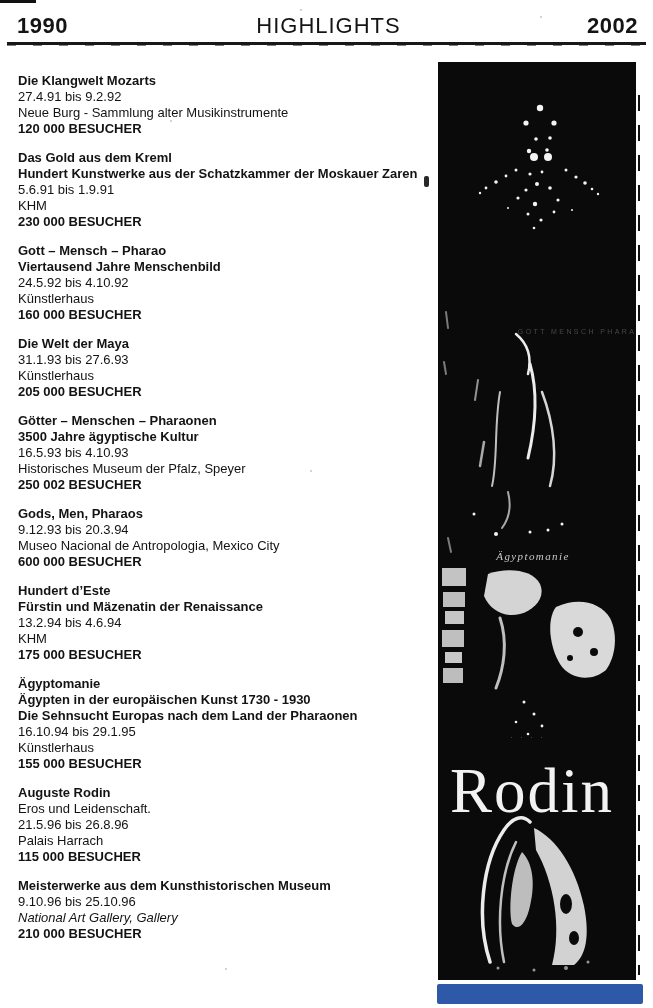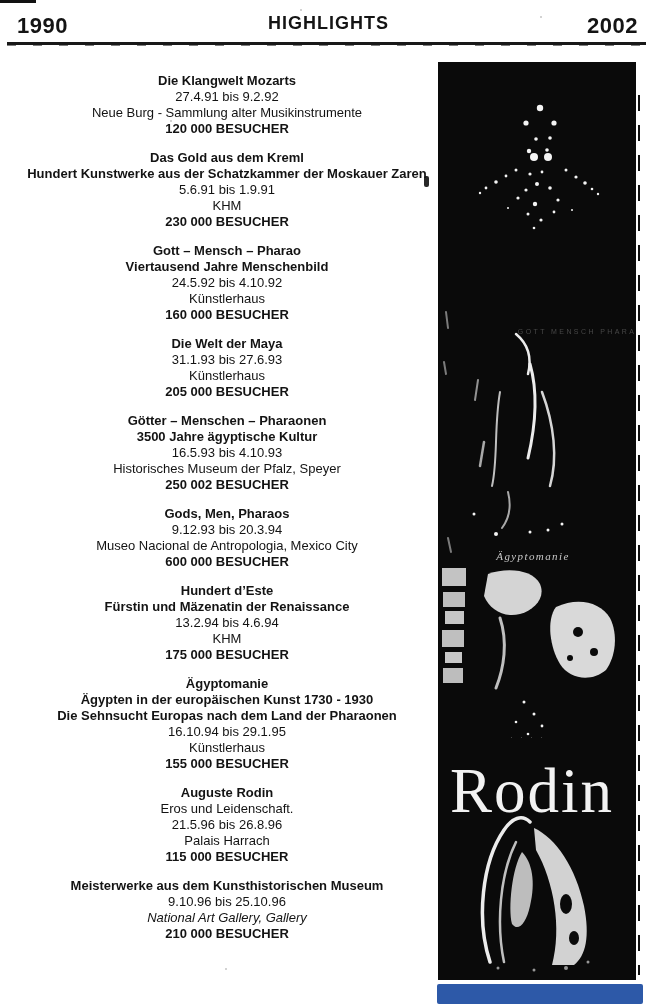--- a/index.html
+++ b/index.html
@@ -11,26 +11,26 @@
   }
   .page{
     position:relative;width:653px;height:1008px;
     background:#ffffff;overflow:hidden;color:#141414;
   }
   
   .hdr-year{position:absolute;top:13px;font-size:22px;font-weight:700;letter-spacing:.5px;}
   .hdr-year.left{left:17px;}
   .hdr-year.right{right:15px;text-align:center;}
   .hdr-title{position:absolute;top:13px;left:4px;right:0;text-align:center;
-    font-size:18px;font-weight:700;letter-spacing:1px;}
+    font-size:22px;font-weight:400;letter-spacing:1px;}
   .hdr-rule{position:absolute;top:42px;left:7px;right:7px;height:3px;background:#181818;}
   .hdr-rule:after{content:"";position:absolute;left:0;right:0;top:3px;height:1px;
     background:repeating-linear-gradient(90deg,rgba(0,0,0,.5) 0 9px,transparent 9px 26px);}
   
-  .exh-list{position:absolute;left:18px;top:73px;width:418px;font-size:13px;line-height:16px;text-align:center;}
+  .exh-list{position:absolute;left:18px;top:73px;width:418px;font-size:13px;line-height:16px;}
   .exhibition{margin-bottom:13px;}
   .line{white-space:nowrap;color:#131313;}
   .line.bold{font-weight:700;}
   .line.italic{font-style:italic;}
   
   .strip{position:absolute;left:438px;top:62px;width:198px;height:918px;background:#0a0a0a;}
   .strip svg{display:block;}
   .strip-edge{position:absolute;left:638px;top:95px;width:2px;height:880px;
     background:repeating-linear-gradient(180deg,#101010 0 16px,transparent 16px 30px);}
   .blue-bar{position:absolute;left:437px;top:984px;width:206px;height:20px;

